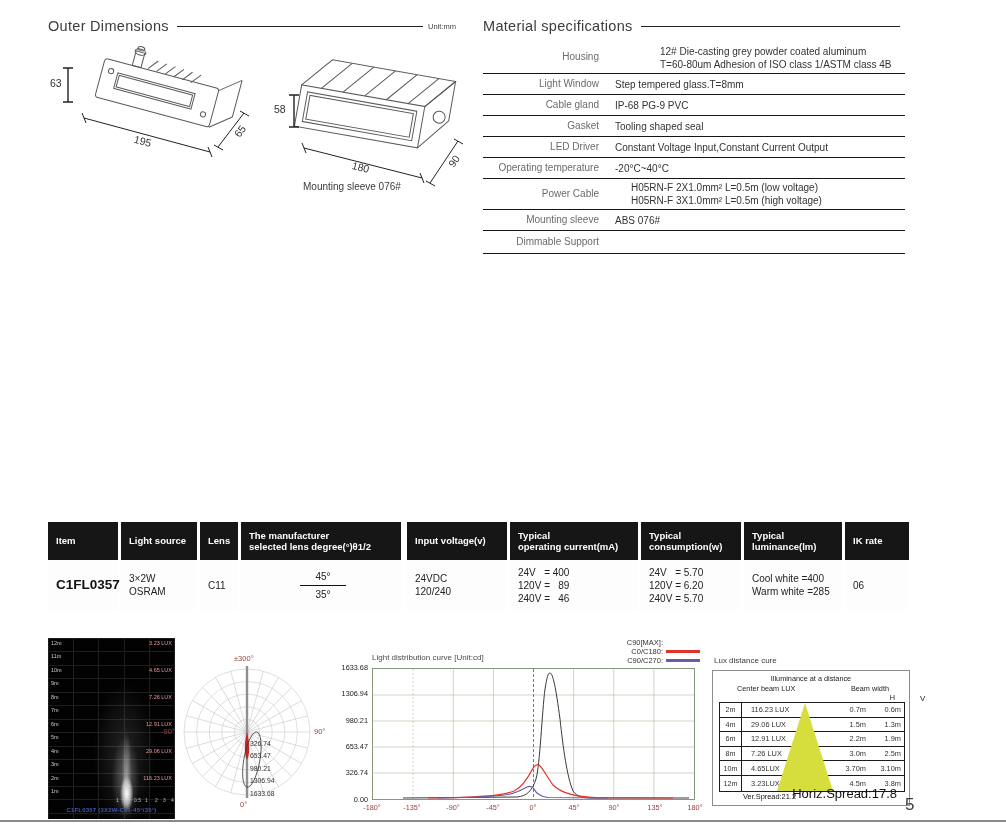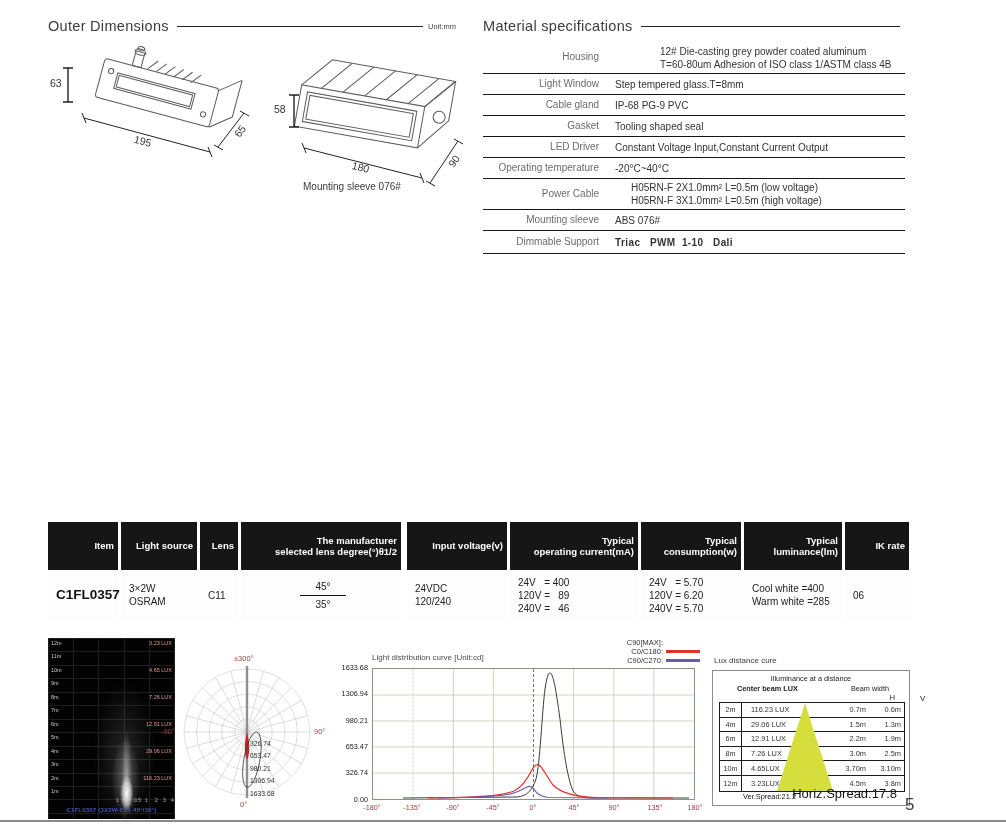--- a/index.html
+++ b/index.html
@@ -20,21 +20,21 @@
   .mat-label{width:132px;text-align:right;padding-right:16px;color:#6b6b6b;font-size:10px;line-height:1.25;}
   .mat-value{flex:1;color:#333;font-size:10px;line-height:1.3;white-space:pre-wrap;}
   .mat-value.bold{font-weight:bold;letter-spacing:.4px;}
 
   
   svg{display:block;}
   .dim-label{position:absolute;font-size:10.5px;color:#333;}
   .drawing-caption{position:absolute;font-size:10px;color:#3a3a3a;text-align:left;}
 
   
-  .spec-header{display:flex;height:48px;text-align:right;}
+  .spec-header{display:flex;height:38px;}
   .spec-row{display:flex;min-height:50px;}
   .th{background:#161616;color:#fff;font-size:9.5px;font-weight:600;line-height:1.2;
       display:flex;flex-direction:column;justify-content:center;padding:2px 4px 2px 8px;
       white-space:pre-line;margin-right:3px;}
   .td{font-size:10px;color:#222;display:flex;flex-direction:column;justify-content:center;
       padding:3px 4px 3px 8px;white-space:pre-wrap;line-height:1.3;margin-right:3px;background:#fdfdfd;}
   .w0{width:70px}.w1{width:76px}.w2{width:38px}.w3{width:160px}.w4{width:100px}
   .w5{width:128px}.w6{width:100px}.w7{width:98px}.w8{width:64px;margin-right:0;}
   .gapL{margin-right:6px;}
   .item-cell{font-size:13.5px;font-weight:bold;color:#111;}
@@ -68,21 +68,21 @@
   .legend-label{font-size:7.5px;color:#333;}
   .legend-line{width:34px;height:2.6px;margin-left:3px;}
   .plot{position:absolute;left:42px;top:30px;width:323px;height:132px;border:1px solid #87977d;}
   .ytick{position:absolute;left:0;width:38px;text-align:right;font-size:7.3px;color:#222;line-height:1;}
   .xtick{position:absolute;width:40px;text-align:center;font-size:7.3px;color:#9c4040;top:166px;line-height:1;}
 
   
   .lux-title{position:absolute;left:2px;top:0;font-size:8px;color:#3a3a3a;}
   .lux-box{position:absolute;left:0;top:14px;width:198px;height:136px;border:1px solid #8c8c8c;background:#fff;}
   .lux-h1{position:absolute;left:0;right:0;top:3px;text-align:center;font-size:7.3px;color:#222;}
-  .lux-h2a{position:absolute;left:24px;top:13px;font-size:7.3px;color:#222;font-weight:bold;}
+  .lux-h2a{position:absolute;left:24px;top:13px;font-size:7.3px;color:#222;}
   .lux-h2b{position:absolute;right:20px;top:13px;font-size:7.3px;color:#222;}
   .lux-hH{position:absolute;right:14px;top:22px;font-size:7.3px;color:#222;}
   .lux-rows{position:absolute;left:6px;top:31px;width:186px;border:1.4px solid #1c1c1c;}
   .lux-row{display:flex;height:14.6px;border-bottom:1.2px solid #1c1c1c;align-items:center;}
   .lux-row:last-child{border-bottom:none;}
   .lc-d{width:22px;text-align:center;font-size:7.2px;border-right:1.2px solid #1c1c1c;align-self:stretch;
         display:flex;align-items:center;justify-content:center;}
   .lc-lux{flex:1;font-size:7.4px;padding-left:9px;}
   .lc-v{width:34px;text-align:right;font-size:7.4px;}
   .lc-h{width:38px;text-align:right;font-size:7.4px;padding-right:3px;}
@@ -199,21 +199,20 @@
       <div class="mat-label">Power Cable</div>
       <div class="mat-value" style="white-space:pre-line;">H05RN-F 2X1.0mm²  L=0.5m (low voltage)
 H05RN-F 3X1.0mm²  L=0.5m (high voltage)</div>
     </div>
     <div class="mat-row" style="min-height:21px;">
       <div class="mat-label">Mounting sleeve</div>
       <div class="mat-value">ABS 076#</div>
     </div>
     <div class="mat-row" style="min-height:23px;">
       <div class="mat-label">Dimmable Support</div>
-      <div class="mat-value bold">Triac   PWM  1-10   Dali</div>
     </div>
   </div>
 
   <div class="abs" style="left:48px;top:522px;width:868px;">
     <div class="spec-header">
       <div class="th w0">Item</div>
       <div class="th w1">Light source</div>
       <div class="th w2">Lens</div>
       <div class="th w3 gapL">The manufacturer
 selected lens degree(°)θ1/2</div>

